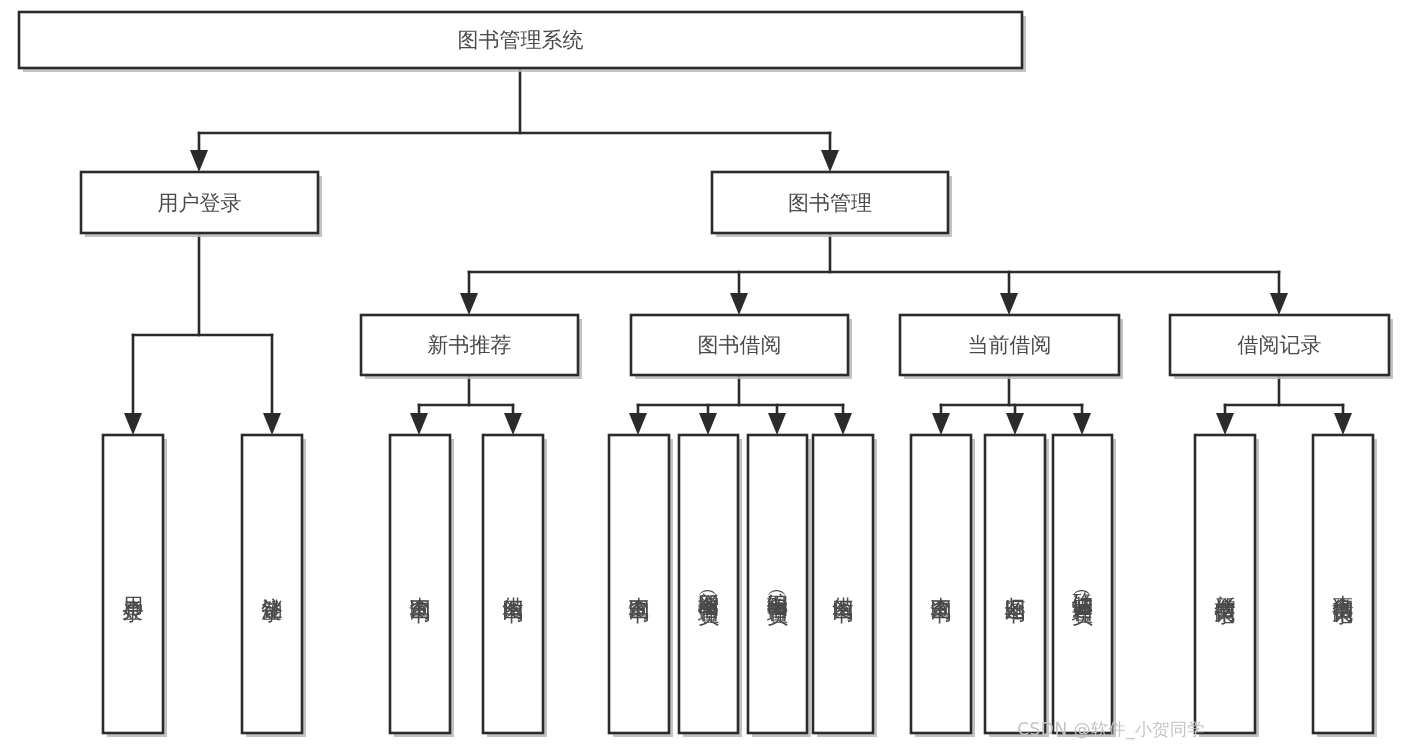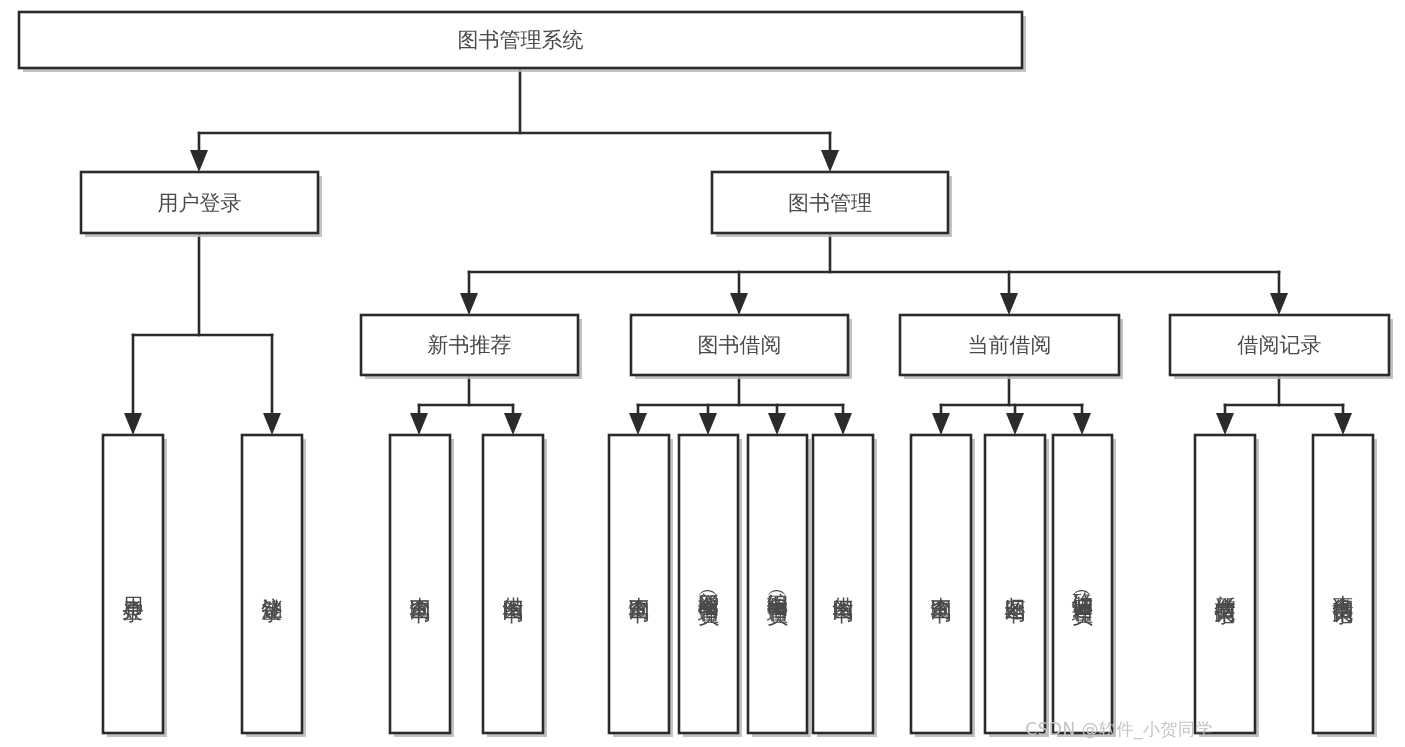--- a/index.html
+++ b/index.html
@@ -75,21 +75,21 @@
     font-family: "DejaVu Sans", "Liberation Sans", sans-serif;
     font-size: 21px;
     line-height: 1.34;
     color: #4a4a4a;
     letter-spacing: 2px;
     white-space: nowrap;
     text-align: center;
   }
   .watermark {
     position: absolute;
-    right: 8px;
+    right: 16px;
     bottom: 6px;
     font-family: "DejaVu Sans", "Liberation Sans", sans-serif;
     font-size: 17px;
     color: #c3c3c3;
     letter-spacing: 0.5px;
     user-select: none;
     white-space: nowrap;
   }
 </style>
 </head>

